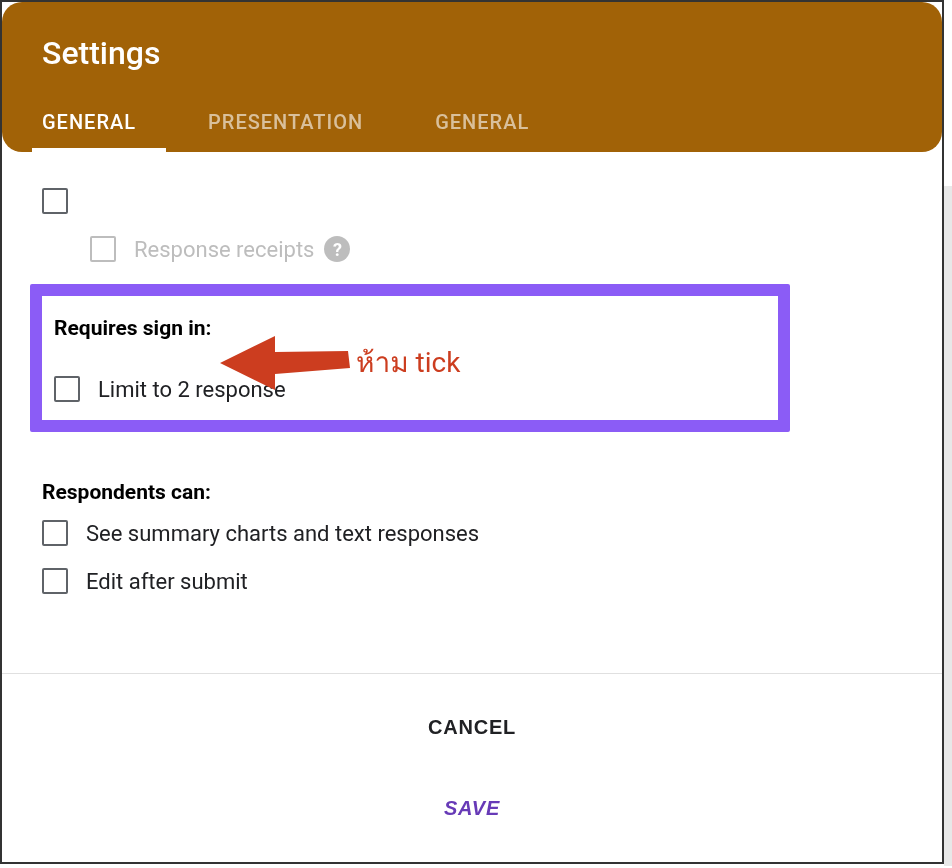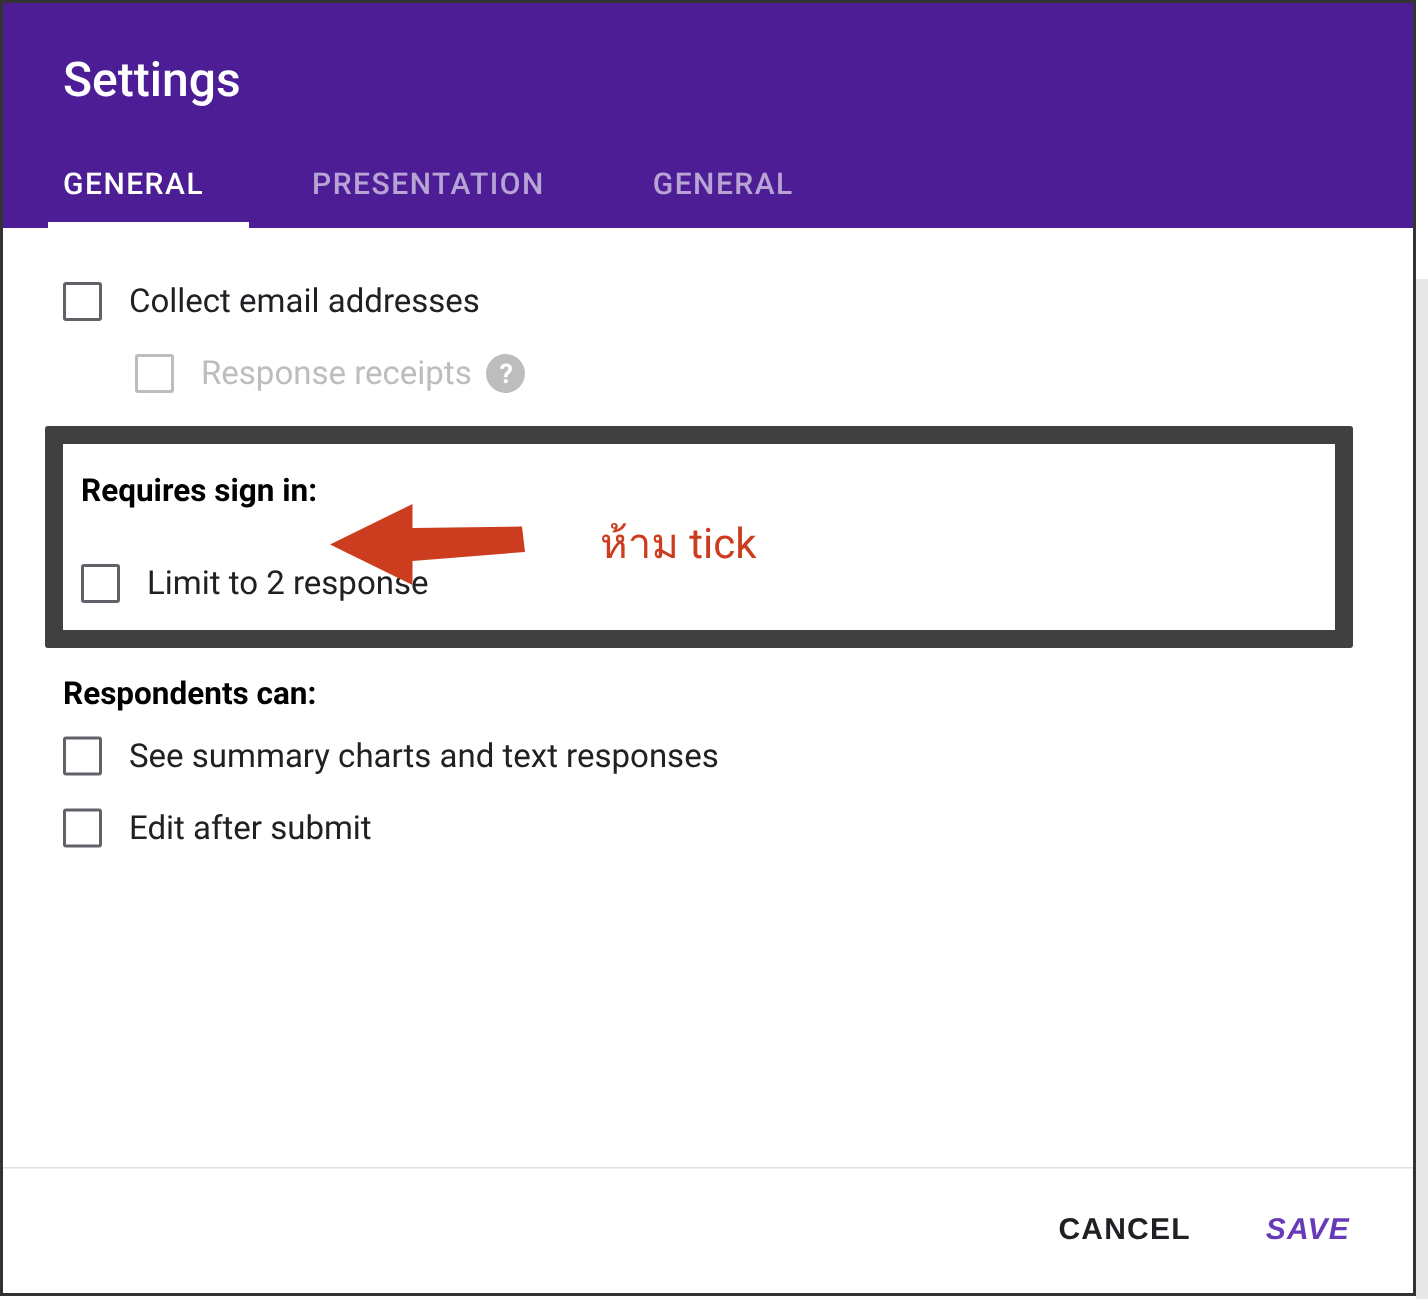--- a/index.html
+++ b/index.html
@@ -18,23 +18,24 @@
     .dialog {
       width: 944px;
       height: 864px;
       border: 2px solid #333;
       background: #fff;
       display: flex;
       flex-direction: column;
       position: relative;
     }
     .header {
-      background: #4c1d95;
+      background: #a16207;
       color: #fff;
       padding: 0;
+      border-radius: 20px;
     }
     .title {
       font-size: 32px;
       font-weight: 500;
       padding: 32px 40px 20px 40px;
     }
     .tabs {
       display: flex;
       padding-left: 40px;
     }
@@ -111,60 +112,60 @@
       margin-left: 10px;
     }
     .section-label {
       font-size: 21px;
       font-weight: 700;
       color: #000;
       margin-bottom: 16px;
       margin-top: 8px;
     }
     .highlight-box {
-      border: 12px solid #404040;
+      border: 12px solid #8b5cf6;
       border-radius: 2px;
       padding: 20px 12px 18px 12px;
-      margin: 8px 0 19px -12px;
-      width: 872px;
+      margin: 8px 0 48px -12px;
+      width: 760px;
       position: relative;
     }
     .highlight-box .section-label {
       margin-top: 0;
       margin-bottom: 36px;
     }
     .highlight-box .option-row {
       margin-bottom: 0;
     }
     .annotation {
       position: absolute;
       left: 178px;
       top: 32px;
       display: flex;
       align-items: center;
       pointer-events: none;
-      gap: 44px;
     }
     .arrow-svg {
       width: 140px;
       height: 70px;
     }
     .annotation-text {
       font-size: 28px;
       color: #cc3d1f;
       font-weight: 400;
       margin-left: -4px;
       margin-top: -3px;
     }
     .footer {
       border-top: 1px solid #e0e0e0;
-      padding: 24px 40px;
+      padding: 36px 40px;
       display: flex;
       justify-content: flex-end;
       gap: 46px;
+      flex-direction: column;
     }
     .btn {
       font-size: 20px;
       font-weight: 600;
       letter-spacing: 0.8px;
       cursor: pointer;
       background: none;
       border: none;
       padding: 6px 2px;
     }
@@ -196,21 +197,20 @@
       <div class="tab active">GENERAL</div>
       <div class="tab">PRESENTATION</div>
       <div class="tab">GENERAL</div>
     </div>
   </div>
 
   <div class="content">
 
     <div class="option-row">
       <div class="checkbox"></div>
-      <span class="option-label">Collect email addresses</span>
     </div>
 
     <div class="option-row indented">
       <div class="checkbox disabled"></div>
       <span class="option-label disabled">Response receipts</span>
       <span class="help-icon">?</span>
     </div>
 
     <div class="highlight-box">
       <div class="section-label">Requires sign in:</div>

